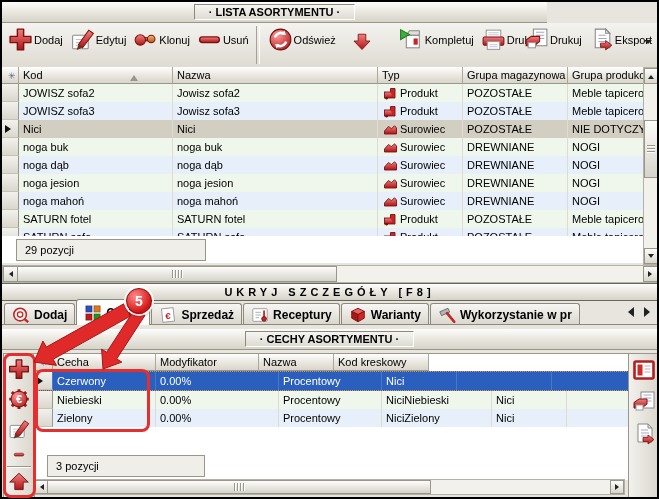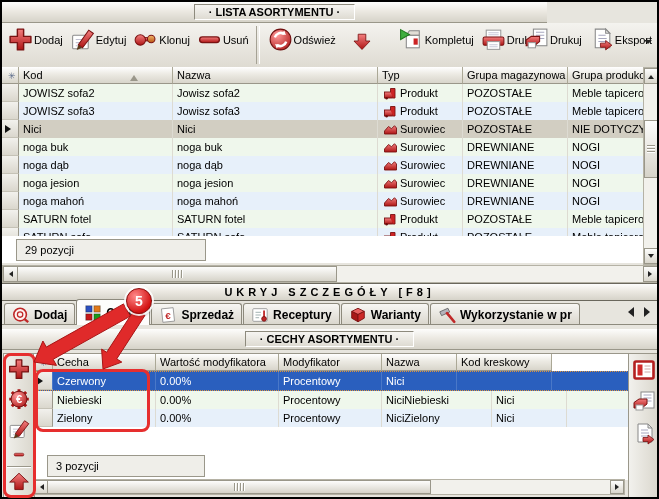--- a/index.html
+++ b/index.html
@@ -539,21 +539,20 @@
       <div class="sb-div"></div>
       <svg style="margin-top:0">
           <use href="#sym-uparr"></use>
         </svg>
     </div>
 
     <div class="abs grid" style="left:31px;top:28px;width:595px;height:126px;border:1px solid #9a978a;border-bottom:none">
       <div class="hrow">
         <div class="selh b-sel"><span class="asterisk">✳</span></div>
         <div class="hcell b-cecha">Cecha</div>
-        <div class="hcell b-wart">Wartość modyfikatora</div>
         <div class="hcell b-mod">Modyfikator</div>
         <div class="hcell b-naz">Nazwa</div>
         <div class="hcell b-kresk">Kod kreskowy</div>
       </div>
       <div class="trow rsel">
         <div class="cell b-sel selc">
             <span class="marker"></span>
           </div>
         <div class="cell b-cecha">Czerwony</div>
         <div class="cell b-wart">0.00%</div>

